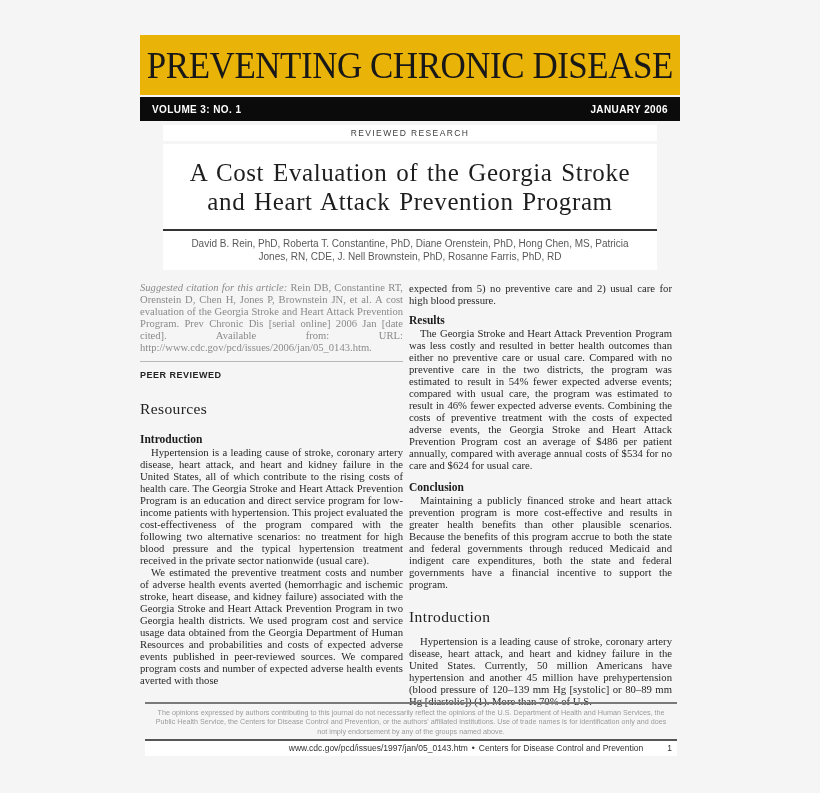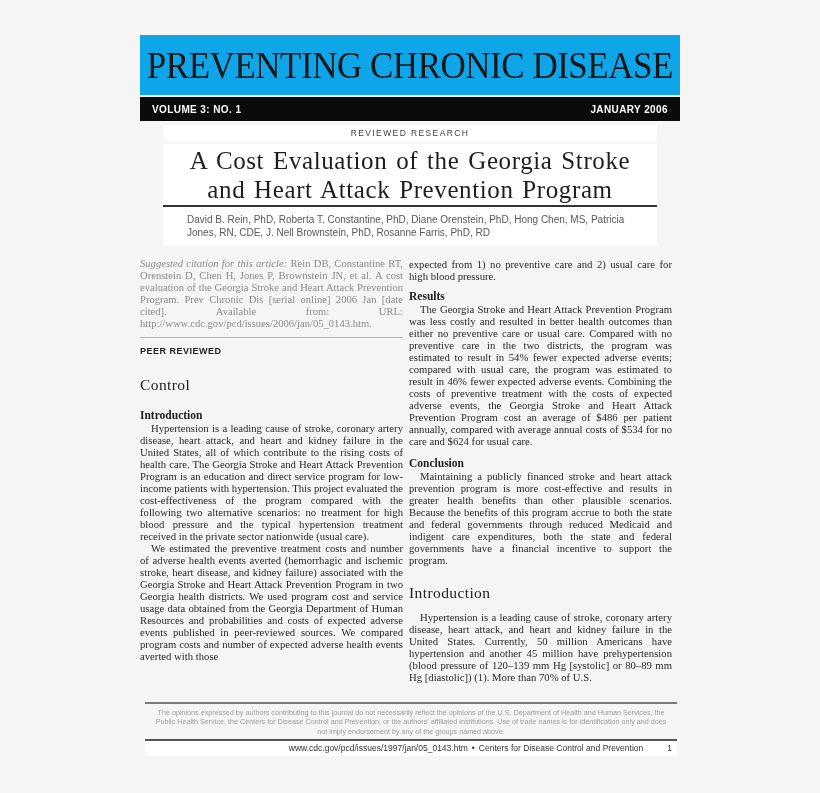--- a/index.html
+++ b/index.html
@@ -12,21 +12,21 @@
     overflow: hidden;
   }
   .page {
     position: absolute;
     left: 140px; top: 35px;
     width: 540px;
   }
 
   
   .masthead-box {
-    background: #0ea5e9;
+    background: #eab308;
     height: 60px;
     display: flex; flex-direction: column;
     align-items: center; justify-content: center;
     overflow: visible;
   }
   .masthead-title {
     font-family: "Liberation Serif", serif;
     font-size: 38px;
     line-height: 36px;
     color: #181818;
@@ -71,34 +71,34 @@
     letter-spacing: 1.4px;
     color: #3c3c3c;
   }
   .title-box {
     background: #ffffff;
     margin-top: 3px;
     padding: 2px 0 1px;
     text-align: center;
   }
   .article-title {
-    margin: 0;
+    margin: 12px;
     font-family: "Liberation Serif", serif;
     font-weight: normal;
     font-size: 25px;
     line-height: 29px;
     letter-spacing: 0.6px;
     word-spacing: 2px;
     color: #1e1e1e;
   }
   .title-rule { height: 2px; background: #333333; }
   .authors-box {
     background: #ffffff;
     padding: 6px 24px 7px;
-    text-align: left;
+    text-align: center;
   }
   .authors-byline {
     margin: 0;
     font-family: "Liberation Sans", sans-serif;
     font-size: 10px;
     line-height: 13px;
     color: #585858;
   }
 
   
@@ -210,30 +210,30 @@
     </div>
   </section>
 
   <main class="columns">
 
     <div class="col col-left">
       <p class="citation-note"><em>Suggested citation for this article:</em> <span>Rein DB, Constantine RT, Orenstein D, Chen H, Jones P, Brownstein JN, et al. A cost evaluation of the Georgia Stroke and Heart Attack Prevention Program. Prev Chronic Dis [serial online] 2006 Jan [date cited]. Available from: URL: http://www.cdc.gov/pcd/issues/2006/jan/05_0143.htm.</span></p>
       <hr class="citation-divider">
       <div class="peer-reviewed">PEER REVIEWED</div>
 
-      <h2 class="section-heading">Control</h2>
+      <h2 class="section-heading">Resources</h2>
 
       <h3 class="subhead first">Introduction</h3>
       <p class="body-text indent">Hypertension is a leading cause of stroke, coronary artery disease, heart attack, and heart and kidney failure in the United States, all of which contribute to the rising costs of health care. The Georgia Stroke and Heart Attack Prevention Program is an education and direct service program for low-income patients with hypertension. This project evaluated the cost-effectiveness of the program compared with the following two alternative scenarios: no treatment for high blood pressure and the typical hypertension treatment received in the private sector nationwide (usual care).</p>
 
       <p class="body-text indent">We estimated the preventive treatment costs and number of adverse health events averted (hemorrhagic and ischemic stroke, heart disease, and kidney failure) associated with the Georgia Stroke and Heart Attack Prevention Program in two Georgia health districts. We used program cost and service usage data obtained from the Georgia Department of Human Resources and probabilities and costs of expected adverse events published in peer-reviewed sources. We compared program costs and number of expected adverse health events averted with those</p>
     </div>
 
     <div class="col col-right">
-      <p class="body-text">expected from 1) no preventive care and 2) usual care for high blood pressure.</p>
+      <p class="body-text">expected from 5) no preventive care and 2) usual care for high blood pressure.</p>
 
       <h3 class="subhead cont">Results</h3>
       <p class="body-text indent">The Georgia Stroke and Heart Attack Prevention Program was less costly and resulted in better health outcomes than either no preventive care or usual care. Compared with no preventive care in the two districts, the program was estimated to result in 54% fewer expected adverse events; compared with usual care, the program was estimated to result in 46% fewer expected adverse events. Combining the costs of preventive treatment with the costs of expected adverse events, the Georgia Stroke and Heart Attack Prevention Program cost an average of $486 per patient annually, compared with average annual costs of $534 for no care and $624 for usual care.</p>
 
       <h3 class="subhead">Conclusion</h3>
       <p class="body-text indent">Maintaining a publicly financed stroke and heart attack prevention program is more cost-effective and results in greater health benefits than other plausible scenarios. Because the benefits of this program accrue to both the state and federal governments through reduced Medicaid and indigent care expenditures, both the state and federal governments have a financial incentive to support the program.</p>
 
       <h2 class="section-heading">Introduction</h2>
       <p class="body-text indent">Hypertension is a leading cause of stroke, coronary artery disease, heart attack, and heart and kidney failure in the United States. Currently, 50 million Americans have hypertension and another 45 million have prehypertension (blood pressure of 120–139 mm Hg [systolic] or 80–89 mm Hg [diastolic]) (1). More than 70% of U.S.</p>
     </div>

